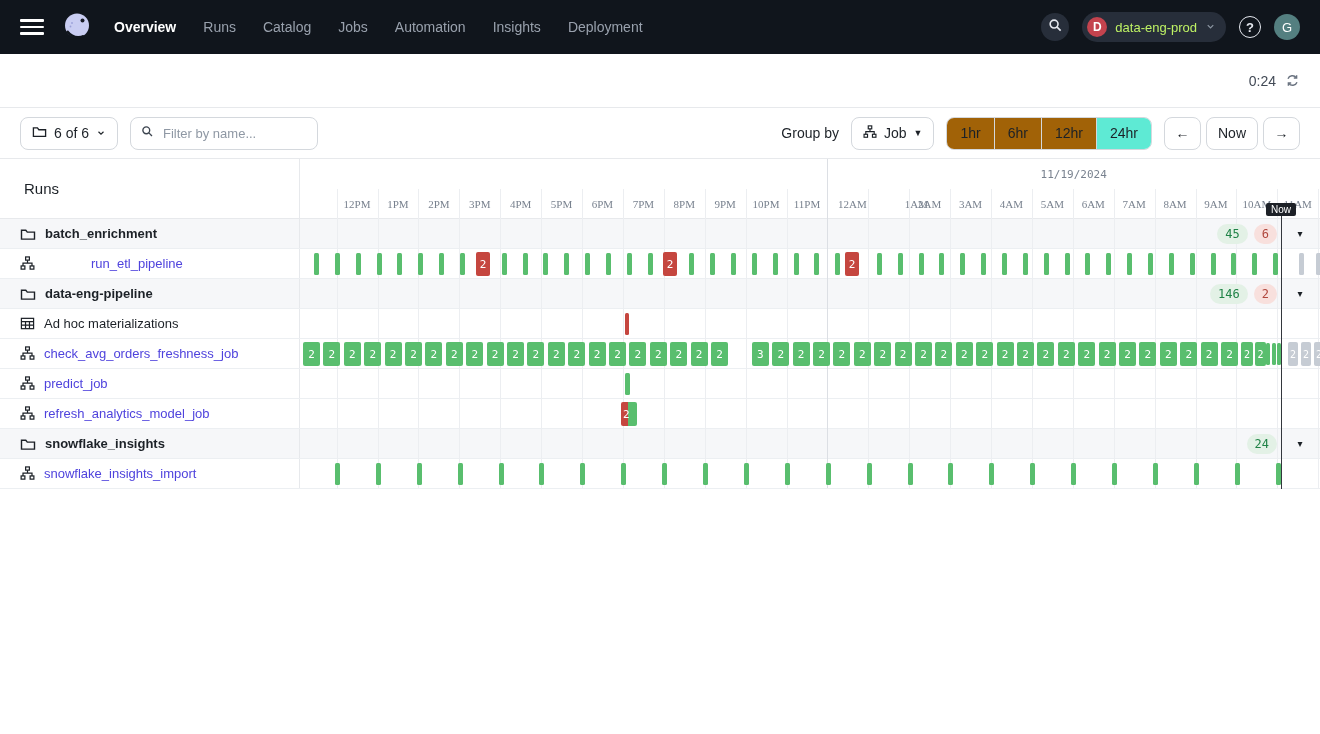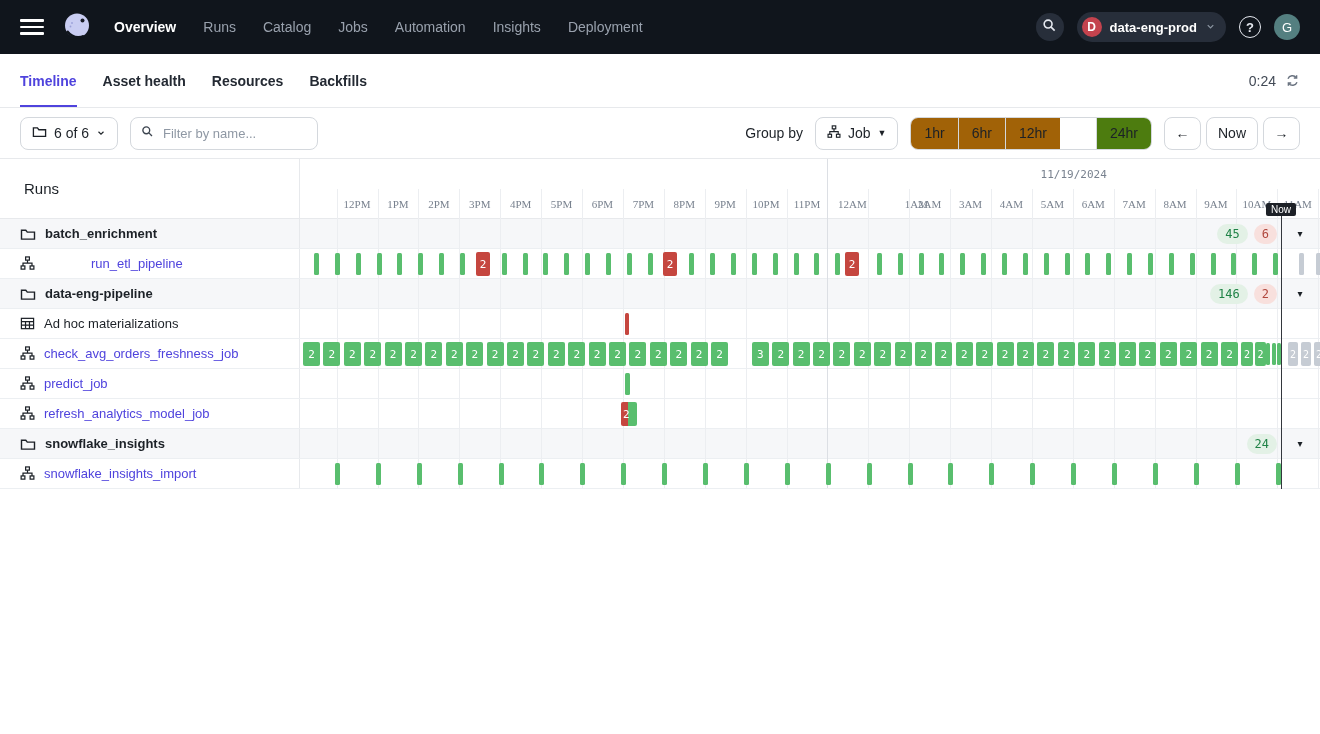--- a/index.html
+++ b/index.html
@@ -11,21 +11,21 @@
   .hamburger { width:24px; display:flex; flex-direction:column; gap:4px; cursor:pointer; margin-right:16px; }
   .hamburger span { height:2.5px; background:#ffffff; border-radius:1px; }
   .logo { margin-right:20px; display:flex; align-items:center; }
   .nav-items { display:flex; gap:27px; align-items:center; }
   .nav-item { font-size:14px; color:#99a1ad; cursor:pointer; white-space:nowrap; }
   .nav-item.active { color:#ffffff; font-weight:700; }
   .topnav-right { margin-left:auto; display:flex; align-items:center; gap:13px; }
   .circle-btn { width:28px; height:28px; border-radius:50%; background:#272e3a; display:flex; align-items:center; justify-content:center; cursor:pointer; }
   .ws-pill { height:30px; border-radius:16px; background:#272e3a; display:flex; align-items:center; gap:8px; padding:0 10px 0 5px; cursor:pointer; }
   .ws-badge { width:20px; height:20px; border-radius:50%; background:#c4434e; color:#fff; font-size:12px; font-weight:700; display:flex; align-items:center; justify-content:center; }
-  .ws-name { color:#ffffff; font-size:13px;font-weight:bold; }
+  .ws-name { color:#bef264; font-size:13px; }
   .help-btn { width:22px; height:22px; border-radius:50%; border:1.7px solid #e6e9f0; color:#e6e9f0; font-size:13px; font-weight:700; display:flex; align-items:center; justify-content:center; cursor:pointer; }
   .avatar { width:26px; height:26px; border-radius:50%; background:#547f80; color:#fff; font-size:13px; display:flex; align-items:center; justify-content:center; cursor:pointer; }
 
   
   .tabs-row { height:54px; border-bottom:1px solid #e7e9ec; display:flex; align-items:stretch; padding:0 20px; }
   .tabs { display:flex; gap:26px; }
   .tab { display:flex; align-items:center; font-size:14px; font-weight:600; color:#242a33; cursor:pointer; position:relative; }
   .tab.active { color:#4f43dd; }
   .tab.active::after { content:""; position:absolute; left:0; right:0; bottom:0; height:2px; background:#4f43dd; }
   .tabs-right { margin-left:auto; display:flex; align-items:center; gap:9px; color:#424a56; font-size:14px; }
@@ -36,21 +36,21 @@
   .toolbar-left, .toolbar-right { display:flex; align-items:center; gap:12px; }
   .btn { height:33px; border:1px solid #d4d8dd; border-radius:8px; background:#fff; display:flex; align-items:center; gap:7px; font-size:14px; color:#1c2127; padding:0 11px; cursor:pointer; white-space:nowrap; }
   .btn .small-chev { color:#1c2127; }
   .filter-input-wrap { height:33px; width:188px; border:1px solid #d4d8dd; border-radius:8px; display:flex; align-items:center; gap:7px; padding:0 10px; background:#fff; }
   .filter-input-wrap input { border:none; outline:none; font-size:13px; color:#1c2127; width:100%; font-family:"Liberation Sans",sans-serif; }
   .filter-input-wrap input::placeholder { color:#8f98a4; }
   .groupby-label { font-size:14px; color:#1c2127; }
   .seg { display:flex; border:1px solid #d4d8dd; border-radius:8px; overflow:hidden; }
   .seg-btn { height:31px; padding:0 13px; display:flex; align-items:center; font-size:14px; color:#1c2127; background:#a16207; border-left:1px solid #d4d8dd; cursor:pointer; }
   .seg-btn:first-child { border-left:none; }
-  .seg-btn.active { background:#4d7c0f;margin-left:36px; }
+  .seg-btn.active { background:#5eead4; }
   .nav-btns { display:flex; gap:5px; }
   .arrow-btn { width:37px; justify-content:center; }
 
   
   .timeline { position:relative; border-top:1px solid #e7e9ec; height:330px; }
   .tl-header { display:flex; height:60px; border-bottom:1px solid #e7e9ec; }
   .tl-leftcol { width:300px; border-right:1px solid #e7e9ec; flex:none; }
   .runs-label { font-size:15px; color:#1c2127; padding-left:24px; line-height:60px; }
   .tl-track { position:relative; flex:1; overflow:hidden; }
   .day-label { position:absolute; top:0; height:30px; display:flex; align-items:center; justify-content:center;
@@ -136,26 +136,20 @@
             <path d="M4 6l4 4 4-4" fill="none" stroke="#8b95a1" stroke-width="1.8"></path>
           </svg>
       </span>
     </div>
     <div class="help-btn">?</div>
     <div class="avatar">G</div>
   </div>
 </div>
 
 <div class="tabs-row">
-  <div class="tabs">
-      <div class="tab active">Timeline</div>
-      <div class="tab">Asset health</div>
-      <div class="tab">Resources</div>
-      <div class="tab">Backfills</div>
-    </div>
   <div class="tabs-right">
     <span>0:24</span>
     <span class="refresh-btn">
       <svg width="15" height="15" viewBox="0 0 16 16" fill="none" stroke="currentColor" stroke-width="1.5">
         <path d="M3.2 6.2 A 5 5 0 0 1 12 5"></path>
           <path d="M12.4 2.3 v3 h-3"></path>
         <path d="M12.8 9.8 A 5 5 0 0 1 4 11"></path>
           <path d="M3.6 13.7 v-3 h3"></path>
       </svg>
     </span>

